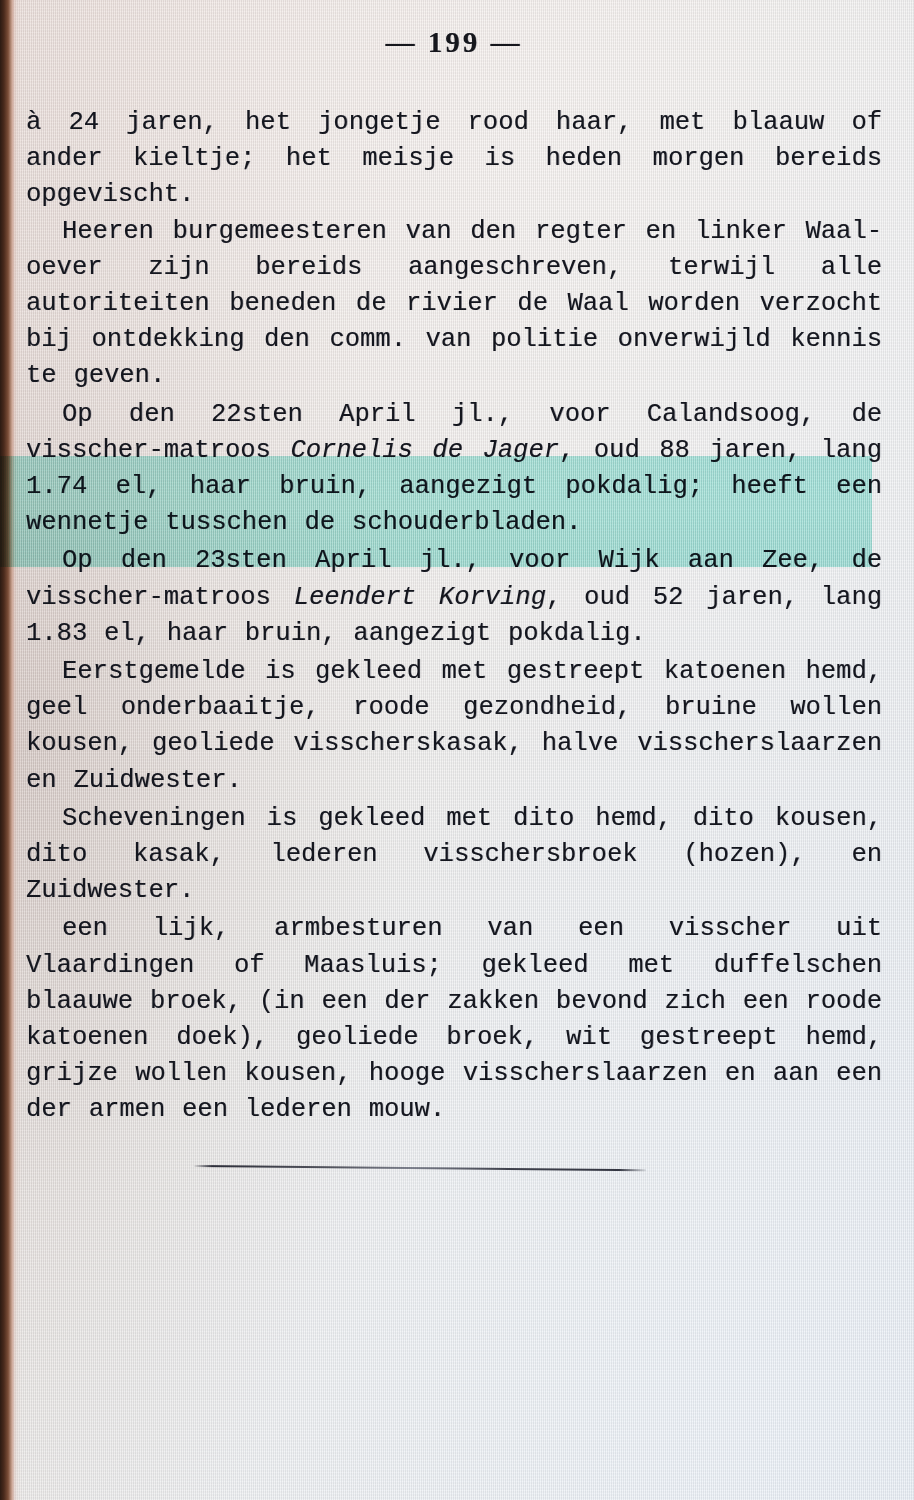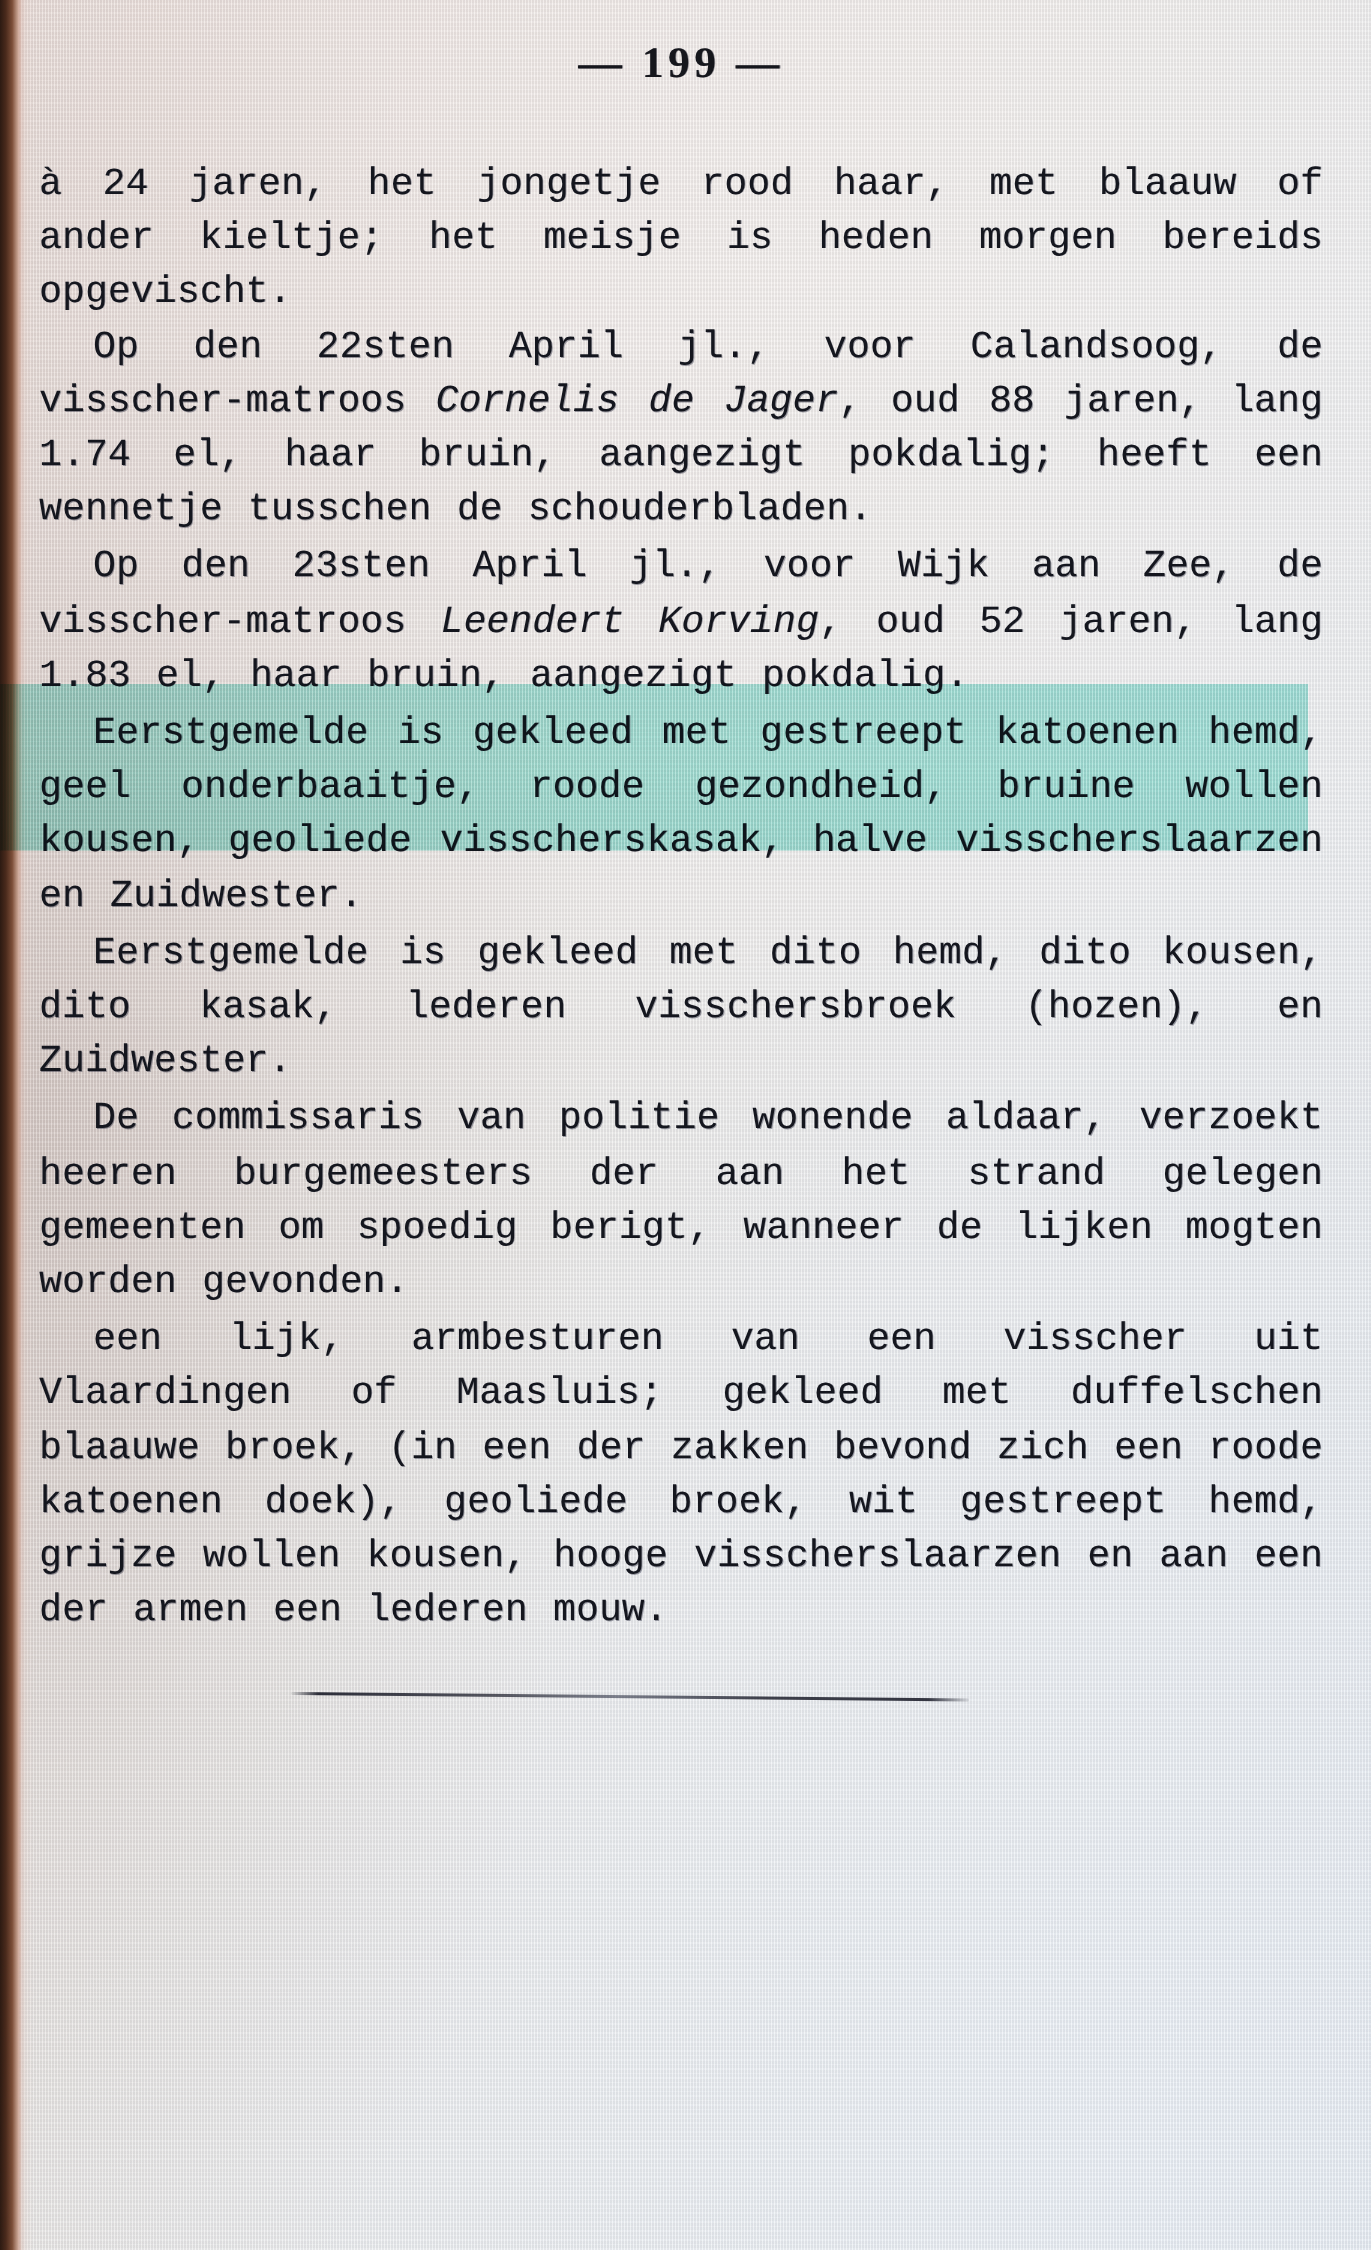--- a/index.html
+++ b/index.html
@@ -219,31 +219,31 @@
   <div class="content">
 
     <div class="page-number">— 199 —</div>
 
     <div class="body">
 
       <div class="highlight-band"></div>
 
       <p class="para tight">à 24 jaren, het jongetje rood haar, met blaauw of ander kieltje; het meisje is heden morgen bereids opgevischt.</p>
 
+      <p class="para indent">Heeren burgemeesteren van den regter en linker Waal-oever zijn bereids aangeschreven, terwijl alle autoriteiten beneden de rivier de Waal worden verzocht bij ontdekking den comm. van politie onverwijld kennis te geven.</p>
 
 
       <p class="para indent para-highlighted"><span>Op den 22sten April jl., voor Calandsoog, de visscher-matroos </span><em class="name">Cornelis de Jager</em><span>, oud 88 jaren, lang 1.74 el, haar bruin, aangezigt pokdalig; heeft een wennetje tusschen de schouderbladen.</span></p>
 
       <p class="para indent"><span>Op den 23sten April jl., voor Wijk aan Zee, de visscher-matroos </span><em class="name">Leendert Korving</em><span>, oud 52 jaren, lang 1.83 el, haar bruin, aangezigt pokdalig.</span></p>
 
       <p class="para indent">Eerstgemelde is gekleed met gestreept katoenen hemd, geel onderbaaitje, roode gezondheid, bruine wollen kousen, geoliede visscherskasak, halve visscherslaarzen en Zuidwester.</p>
 
-      <p class="para indent">Eerstgemelde is gekleed met dito hemd, dito kousen, dito kasak, lederen visschersbroek (hozen), en Zuidwester.</p>
-
-      <p class="para indent">De commissaris van politie wonende aldaar, verzoekt heeren burgemeesters der aan het strand gelegen gemeenten om spoedig berigt, wanneer de lijken mogten worden gevonden.</p>
+      <p class="para indent">Scheveningen is gekleed met dito hemd, dito kousen, dito kasak, lederen visschersbroek (hozen), en Zuidwester.</p>
+
 
 
       <p class="para indent">een lijk, armbesturen van een visscher uit Vlaardingen of Maasluis; gekleed met duffelschen blaauwe broek, (in een der zakken bevond zich een roode katoenen doek), geoliede broek, wit gestreept hemd, grijze wollen kousen, hooge visscherslaarzen en aan een der armen een lederen mouw.</p>
 
 
       <div class="divider-wrap">
         <div class="divider"></div>
       </div>
 
 

